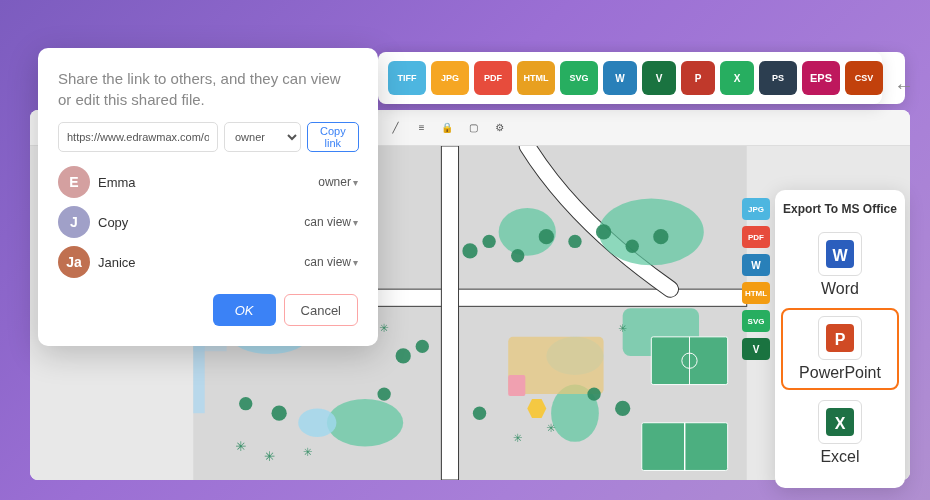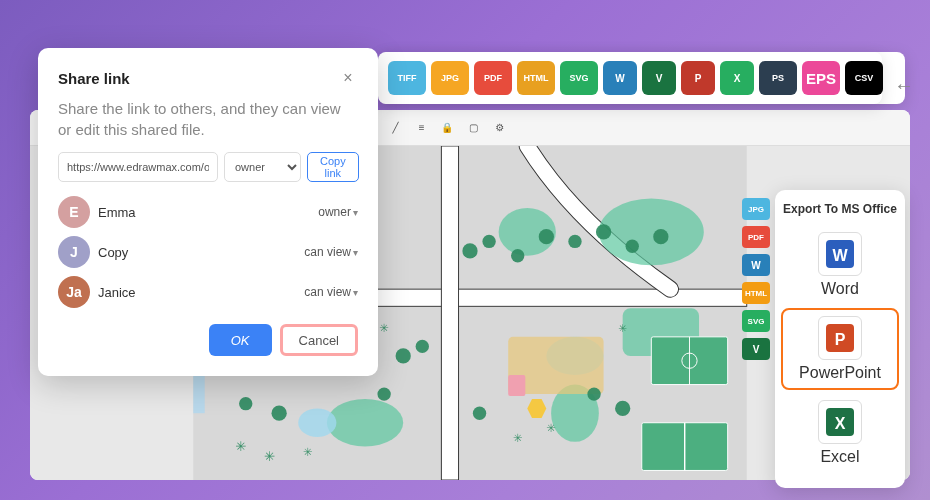--- a/index.html
+++ b/index.html
@@ -265,21 +265,21 @@
       color: #fff;
       cursor: pointer;
       font-weight: 500;
       font-style: italic;
     }
 
     .btn-cancel {
       height: 32px;
       padding: 0 16px;
       background: #fff;
-      border: 3px solid #fca5a5;
+      border: 1px solid #fca5a5;
       border-radius: 6px;
       font-size: 13px;
       color: #555;
       cursor: pointer;
     }
 
     
     .export-panel {
       position: absolute;
       top: 190px;
@@ -407,22 +407,22 @@
   <div class="format-badge" style="background:#4db6e0;font-size:9px;">TIFF</div>
   <div class="format-badge" style="background:#f5a623;font-size:9px;">JPG</div>
   <div class="format-badge" style="background:#e74c3c;font-size:9px;">PDF</div>
   <div class="format-badge" style="background:#e8a020;font-size:9px;">HTML</div>
   <div class="format-badge" style="background:#27ae60;font-size:9px;">SVG</div>
   <div class="format-badge" style="background:#2980b9;min-width:34px;">W</div>
   <div class="format-badge" style="background:#1a7340;min-width:34px;">V</div>
   <div class="format-badge" style="background:#c0392b;min-width:34px;">P</div>
   <div class="format-badge" style="background:#27ae60;min-width:34px;">X</div>
   <div class="format-badge" style="background:#2c3e50;font-size:9px;">PS</div>
-  <div class="format-badge" style="background:#ec4899;font-size:15px;">EPS</div>
-  <div class="format-badge" style="background:#000000;font-size:9px;">CSV</div>
+  <div class="format-badge" style="background:#be185d;font-size:11px;">EPS</div>
+  <div class="format-badge" style="background:#c2410c;font-size:9px;">CSV</div>
 </div>
 
 <div class="editor-area">
 
   <div class="toolbar">
     <span class="toolbar-label">Help</span>
     <div class="toolbar-icon">T</div>
     <div class="toolbar-icon" style="font-size:10px;">↗</div>
     <div class="toolbar-icon" style="font-size:10px;">↙</div>
     <div class="toolbar-icon" style="font-size:10px;">⬟</div>
@@ -511,24 +511,20 @@
         <text x="200" y="195" font-size="12" text-anchor="middle">✳</text>
         <text x="340" y="310" font-size="12" text-anchor="middle">✳</text>
         <text x="375" y="300" font-size="12" text-anchor="middle">✳</text>
         <text x="450" y="195" font-size="11" text-anchor="middle">✳</text>
       </g>
     </svg>
   </div>
 </div>
 
 <div class="share-dialog">
-  <div class="dialog-header">
-    <span class="dialog-title">Share link</span>
-    <div class="dialog-close">×</div>
-  </div>
   <p class="dialog-desc">Share the link to others, and they can view or edit this shared file.</p>
 
   <div class="link-row">
     <input class="link-input" type="text" value="https://www.edrawmax.com/online/fil" style="">
     <select class="role-select">
       <option>owner</option>
       <option>can view</option>
       <option>can edit</option>
     </select>
     <button class="copy-btn">Copy link</button>

